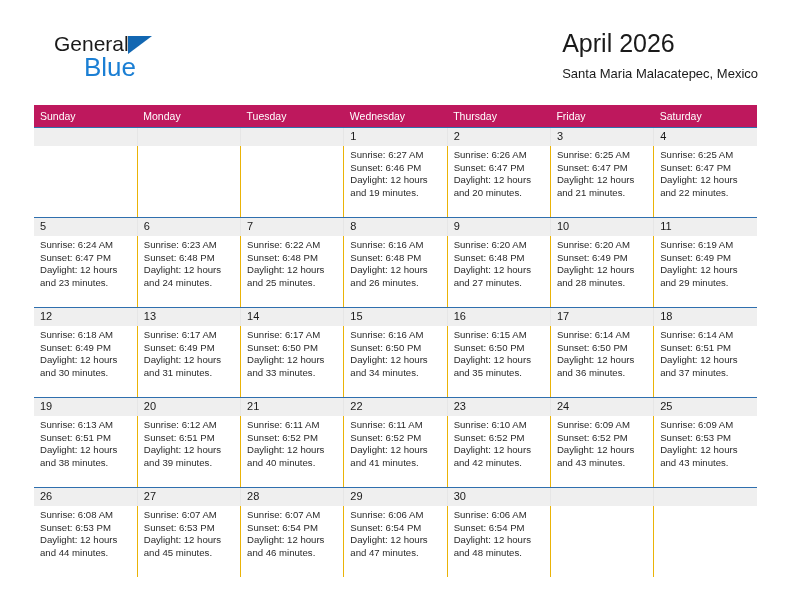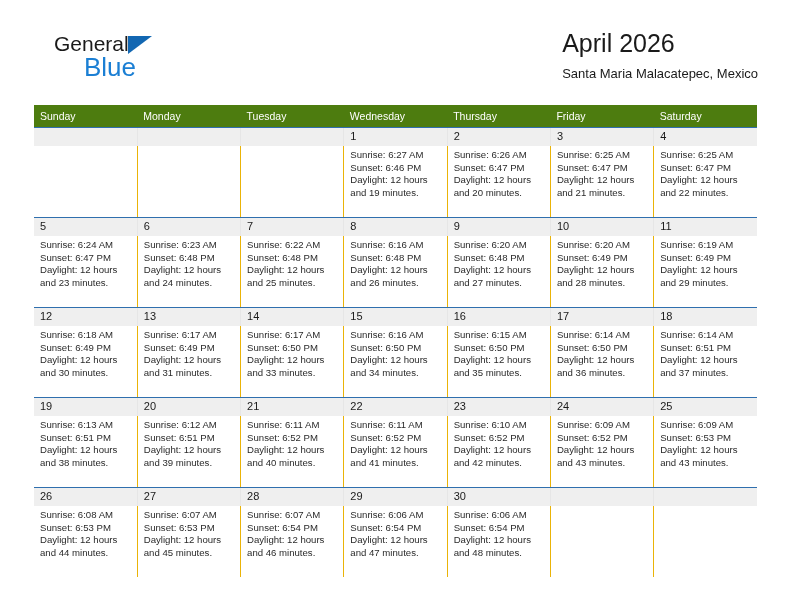--- a/index.html
+++ b/index.html
@@ -86,21 +86,21 @@
   
   .calendar {
     position: absolute;
     left: 34px;
     top: 105px;
     width: 723px;
     border-collapse: collapse;
     table-layout: fixed;
   }
   .calendar th {
-    background: #4d7c0f;
+    background: #be185d;
     color: #ffffff;
     font-size: 10.5px;
     font-weight: normal;
     text-align: left;
     padding: 5px 0 5px 6px;
     height: 12px;
     border: none;
   }
   .calendar col { width: 103.28px; }
 

